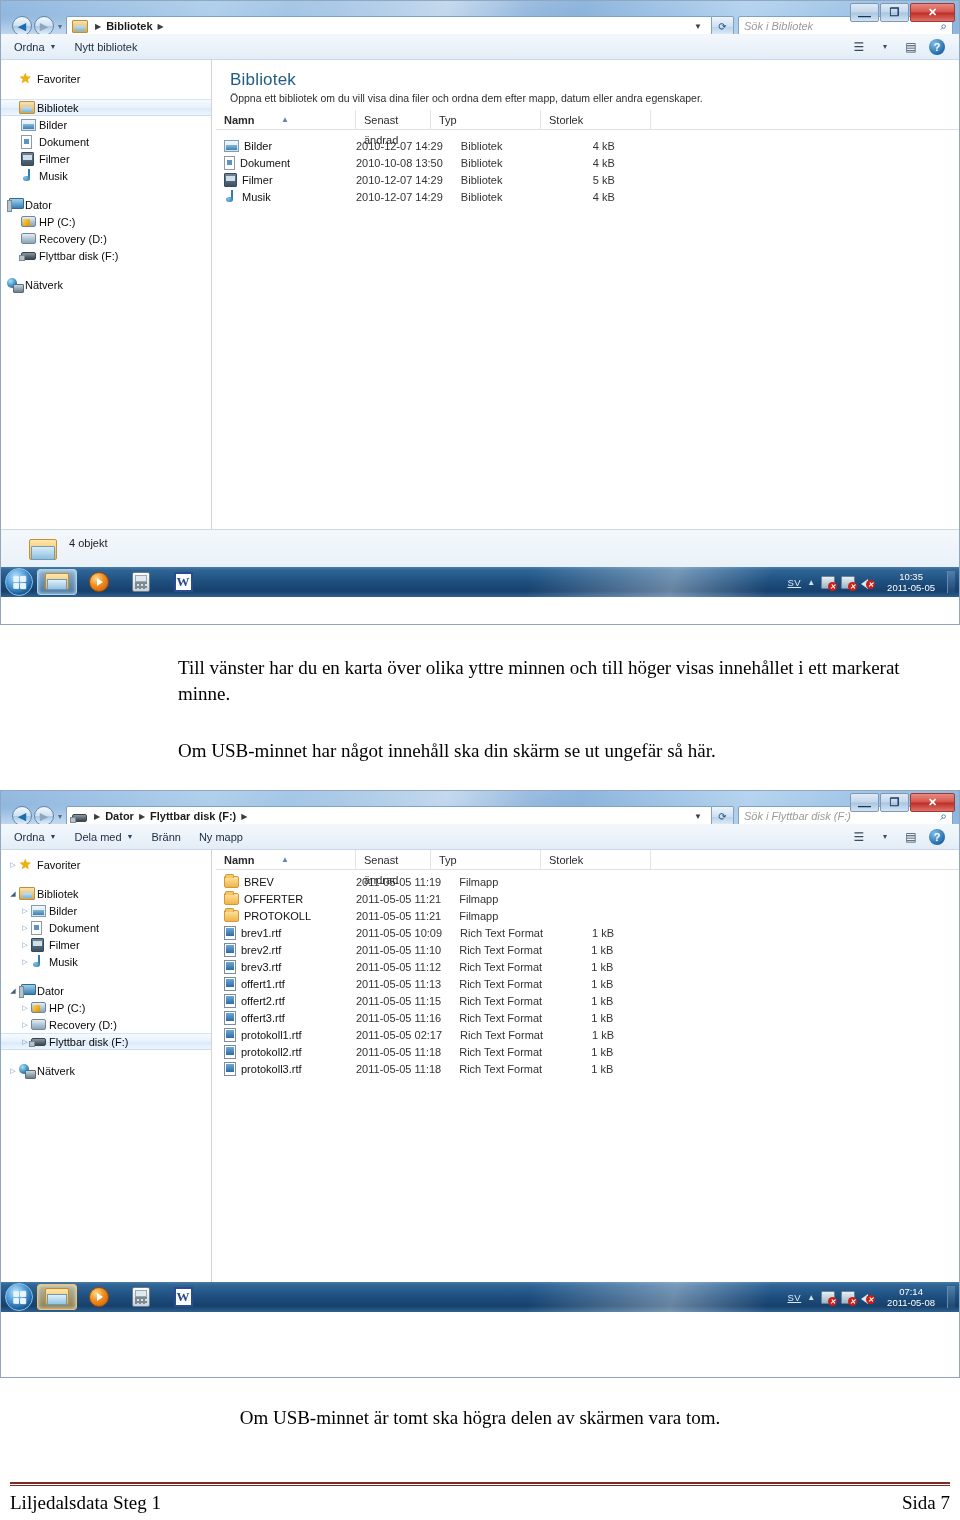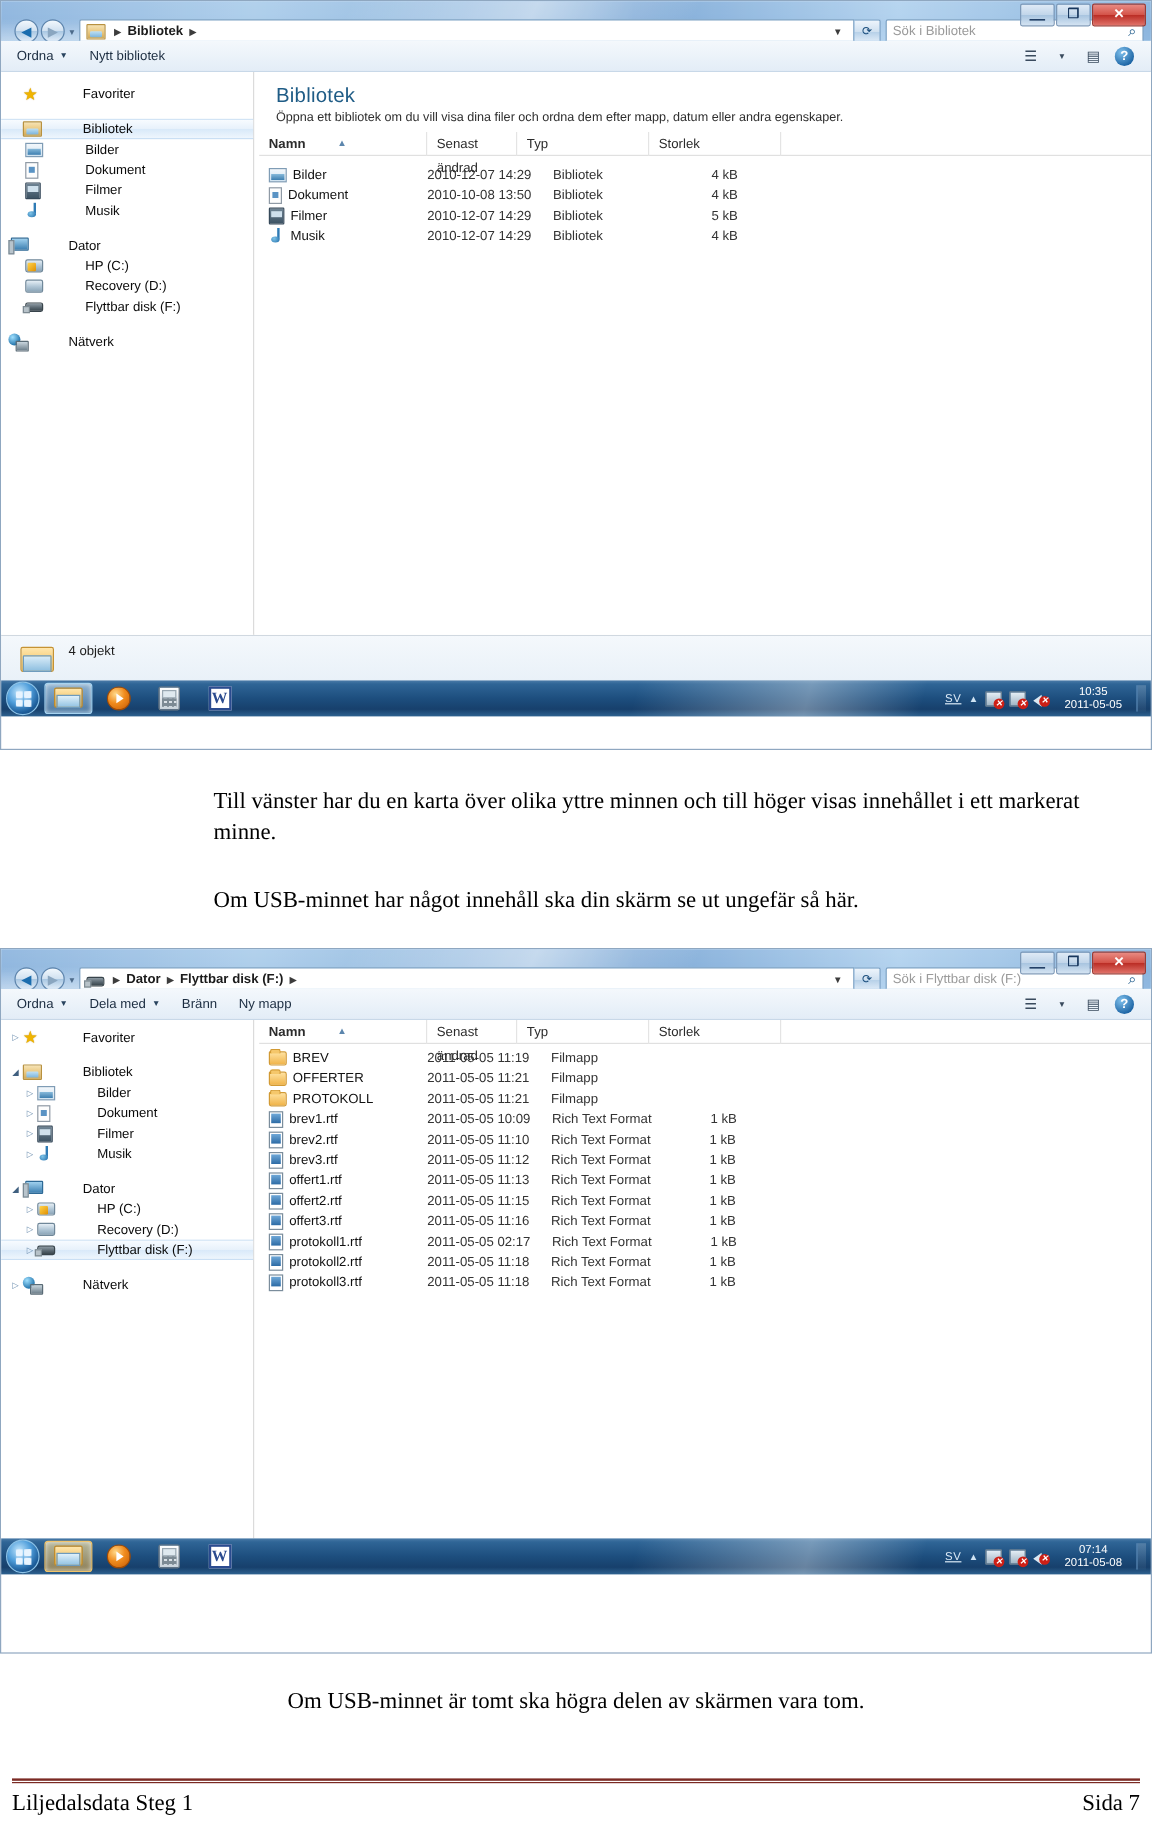--- a/index.html
+++ b/index.html
@@ -148,20 +148,21 @@
     background: #fff;
     border: 1px solid #7da2c4;
     border-radius: 2px;
     display: flex;
     align-items: center;
     padding: 0 5px;
   }
   .searchbox .ph {
     flex: 1;
     font-size: 11px;
+    font-style: italic;
     color: #9a9a9a;
     white-space: nowrap;
     overflow: hidden;
   }
   .searchbox .mag { color: #27618f; font-size: 12px; }
 
   
   .cmdbar {
     height: 26px;
     background: linear-gradient(to bottom, #f4f8fc 0%, #e3edf7 100%);
@@ -229,21 +230,21 @@
   }
   .navitem .exparrow {
     width: 12px;
     flex: 0 0 12px;
     font-size: 7px;
     color: #6d8faf;
     text-align: center;
   }
   .navitem .exparrow.open { color: #3f5f7f; }
   .navitem .ic { width: 18px; flex: 0 0 18px; display: flex; align-items: center; }
-  .navitem .lb { font-size: 11px; margin-left: 32px; }
+  .navitem .lb { font-size: 11px; }
   .indent1 { padding-left: 6px; }
   .indent2 { padding-left: 20px; }
   .navgap { height: 12px; }
 
   
   .libhead { padding: 10px 0 0 18px; }
   .libtitle {
     font-size: 17px;
     color: #1f5c86;
     letter-spacing: .2px;
@@ -296,21 +297,21 @@
   .filerow .ftype { flex: 0 0 110px; color: #333; padding-left: 18px; }
   .filerow .fsize { flex: 0 0 110px; color: #333; text-align: right; padding-right: 48px; }
 
   
   .detailspane {
     height: 38px;
     border-top: 1px solid #d0d8e0;
     background: linear-gradient(to bottom, #f4f8fc 0%, #e9f1f8 100%);
     display: flex;
     align-items: center;
-    padding-left: 16px;
+    padding-left: 28px;
     gap: 12px;
   }
   .detailspane .dtext { font-size: 11px; color: #1d1d1d; align-self: flex-start; margin-top: 7px; }
 
   
   .taskbar {
     height: 30px;
     background:
       linear-gradient(105deg, rgba(255,255,255,0) 55%, rgba(255,255,255,.35) 70%, rgba(255,255,255,0) 80%),
       linear-gradient(to bottom, #4b7ba8 0%, #2f6596 10%, #1d4e7e 50%, #17406c 80%, #2e6290 100%);

